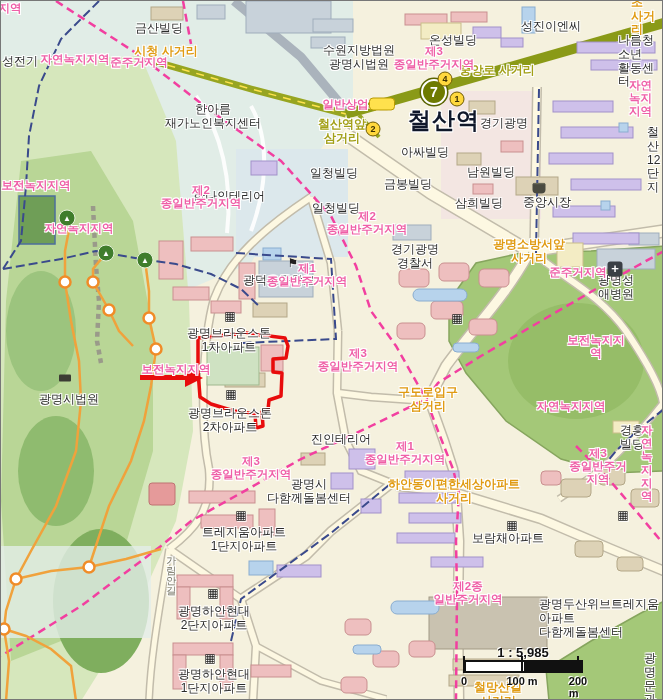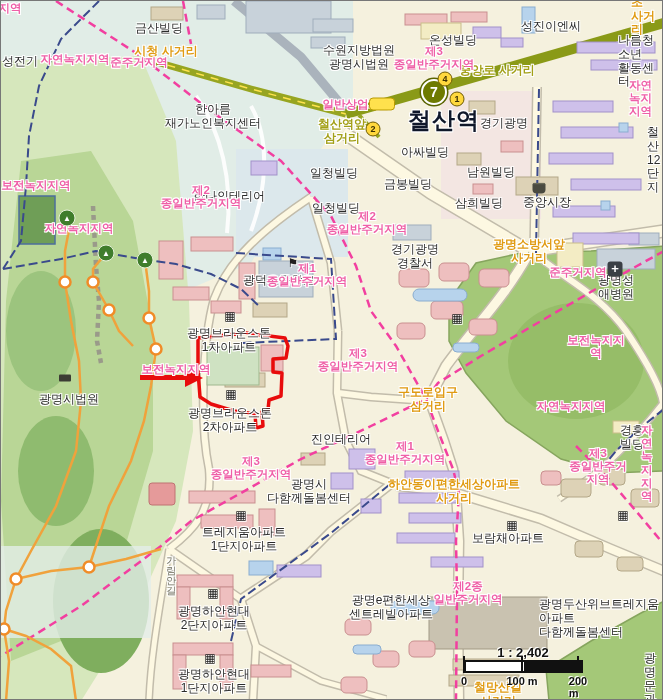--- a/index.html
+++ b/index.html
@@ -283,22 +283,20 @@
   <div class="lb" style="left:340px;top:439px">진인테리어</div>
   <div class="lb" style="left:308px;top:491px">광명시
 다함께돌봄센터</div>
   <div class="lb" style="left:243px;top:539px">트레지움아파트
 1단지아파트</div>
   <div class="lb" style="left:507px;top:538px">보람채아파트</div>
   <div class="lb" style="left:213px;top:618px">광명하안현대
 2단지아파트</div>
   <div class="lb" style="left:213px;top:681px">광명하안현대
 1단지아파트</div>
-  <div class="lb" style="left:390px;top:607px">광명e편한세상
-센트레빌아파트</div>
   <div class="lb la" style="left:538px;top:618px">광명두산위브트레지움아파트
 다함께돌봄센터</div>
   <div class="lb" style="left:631px;top:437px">경흥빌딩</div>
   <div class="lb" style="left:228px;top:340px">광명브라운스톤
 1차아파트</div>
   <div class="lb" style="left:229px;top:420px">광명브라운스톤
 2차아파트</div>
   <div class="lb" style="left:68px;top:399px">광명시법원</div>
   <div class="lb" style="left:278px;top:280px">광덕초등학교</div>
   <div class="lb la" style="left:1px;top:61px">성전기</div>
@@ -370,21 +368,21 @@
   <span class="bico" style="left:292px;top:262px">⚑</span>
   <div class="hico" style="left:614px;top:268px">+</div>
   <div class="mico" style="left:538px;top:187px"></div>
   <div class="bmico" style="left:64px;top:377px"></div>
   <div class="tree" style="left:66px;top:217px">▲</div>
   <div class="tree" style="left:105px;top:252px">▲</div>
   <div class="tree" style="left:144px;top:259px">▲</div>
 
 
   <div class="scalewrap">
-    <div class="ratio">1 : 2,402</div>
+    <div class="ratio">1 : 5,985</div>
     <div class="sbar">
         <div class="half"></div>
       </div>
     <div class="stick" style="left:2px"></div>
       <div class="stick" style="left:60px"></div>
       <div class="stick" style="left:116px"></div>
     <div class="slab" style="left:3px">0</div>
     <div class="slab" style="left:61px">100 m</div>
     <div class="slab" style="left:117px">200 m</div>
   </div>

